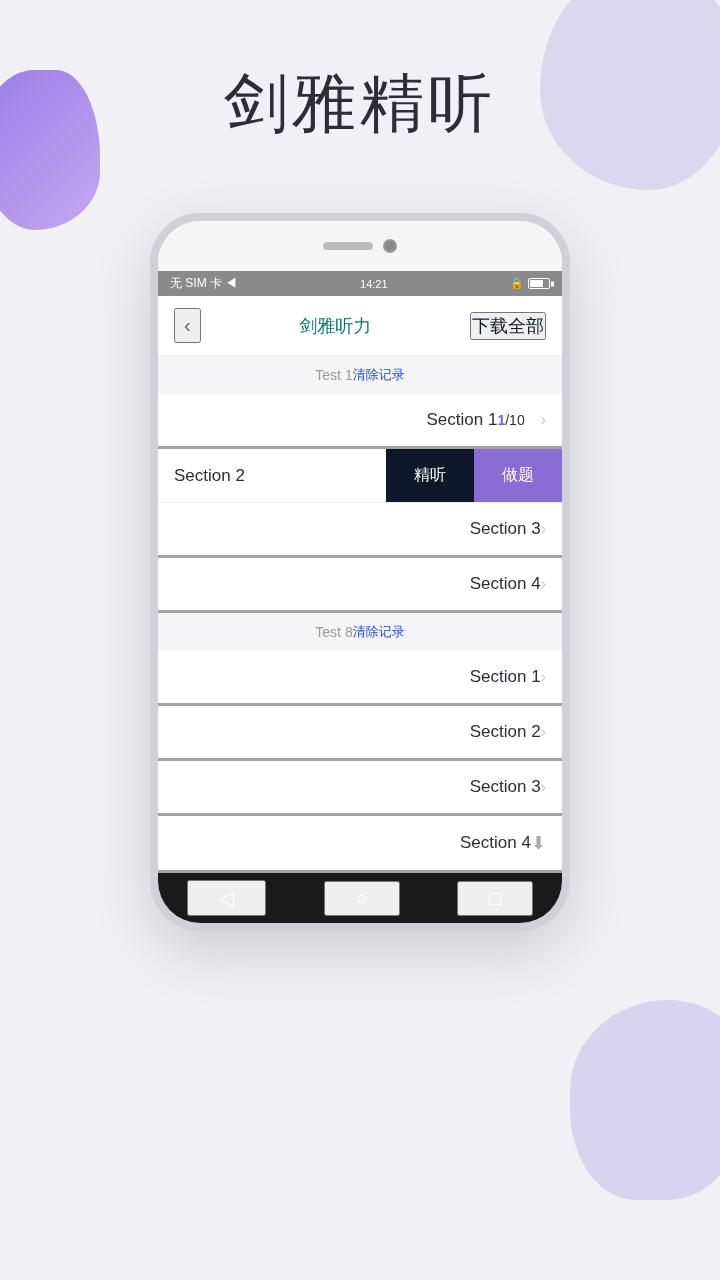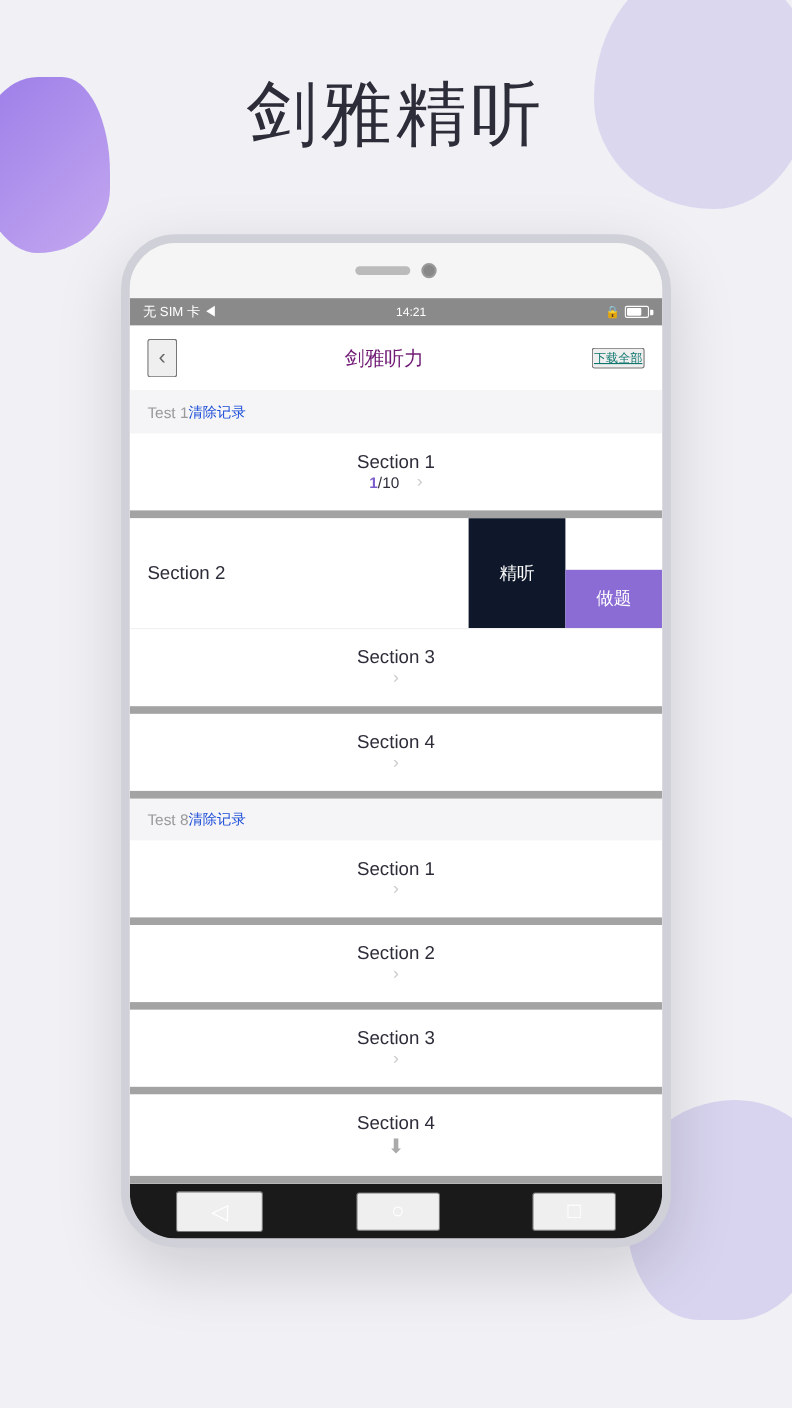--- a/index.html
+++ b/index.html
@@ -64,21 +64,21 @@
 
     
     .phone-container {
       position: relative;
       z-index: 2;
       display: flex;
       justify-content: center;
       margin-top: 20px;
     }
     .phone-mockup {
-      width: 500px;
+      width: 420px;
       background: #fff;
       border-radius: 50px;
       border: 8px solid #d0d0d8;
       box-shadow: 0 20px 60px rgba(0,0,0,0.15), inset 0 0 0 2px #e8e8ee;
       overflow: hidden;
       position: relative;
     }
     .phone-top-bar {
       background: #f5f5f5;
       height: 50px;
@@ -163,27 +163,26 @@
     }
     .back-btn {
       font-size: 20px;
       color: #666;
       cursor: pointer;
       padding: 4px 8px;
     }
     .app-header-title {
       font-size: 18px;
       font-weight: 500;
-      color: #701a75;
+      color: #0f766e;
     }
     .download-all-btn {
-      font-size: 11px;
-      color: #0f766e;
-      cursor: pointer;
-      text-decoration: underline;
+      font-size: 18px;
+      color: #0f172a;
+      cursor: pointer;
     }
 
     
     .tabs-container {
       display: flex;
       align-items: center;
       background: #fff;
       border-bottom: 1px solid #eee;
       padding: 0 8px;
     }
@@ -218,46 +217,45 @@
     }
 
     
     .content-area {
       background: #f5f5f7;
     }
 
     
     .test-group-header {
       display: flex;
-      justify-content: flex-start;
+      justify-content: center;
       align-items: center;
       padding: 10px 16px;
       background: #f5f5f7;
     }
     .test-group-label {
       font-size: 14px;
       color: #999;
     }
     .clear-record-btn {
       font-size: 13px;
       color: #1d4ed8;
       cursor: pointer;
     }
 
     
     .section-item {
       display: flex;
       align-items: center;
-      justify-content: center;
+      justify-content: flex-end;
       padding: 16px 16px;
       background: #fff;
-      border-bottom: 7px solid #a3a3a3;
-      cursor: pointer;
-      position: relative;
-      flex-direction: column;
+      border-bottom: 3px solid #a3a3a3;
+      cursor: pointer;
+      position: relative;
     }
     .section-label {
       font-size: 17px;
       color: #2d2d3a;
     }
     .section-right {
       display: flex;
       align-items: center;
       gap: 16px;
     }
@@ -302,21 +300,20 @@
       cursor: pointer;
       border: none;
     }
     .btn-zuoti {
       background: #8b6bd4;
       color: #fff;
       font-size: 16px;
       padding: 16px 28px;
       cursor: pointer;
       border: none;
-      margin-top: 47px;
     }
 
     
     .download-icon {
       color: #aaa;
       font-size: 18px;
     }
 
     
     .bottom-nav {

